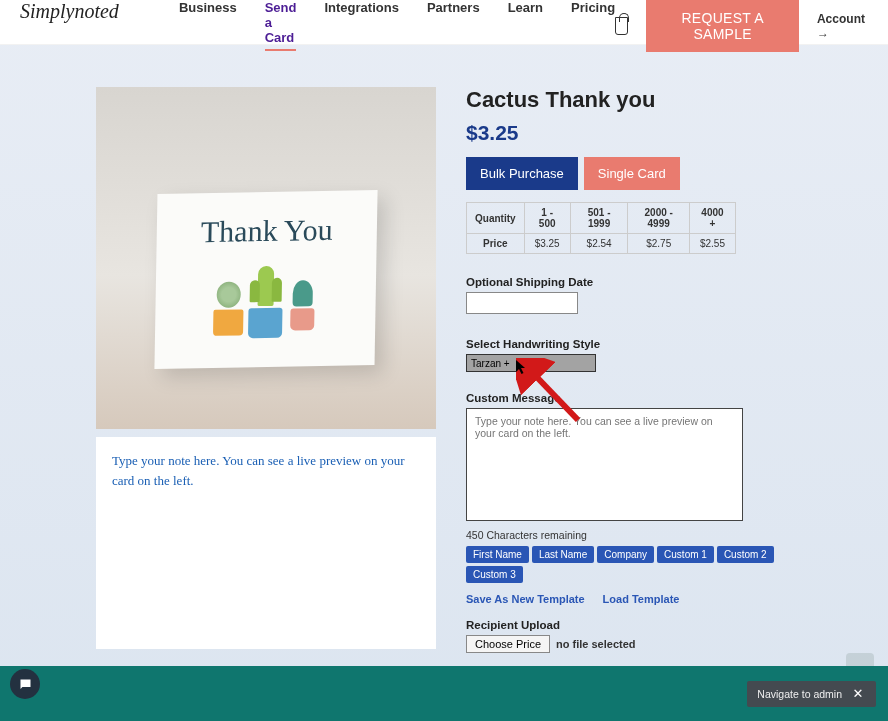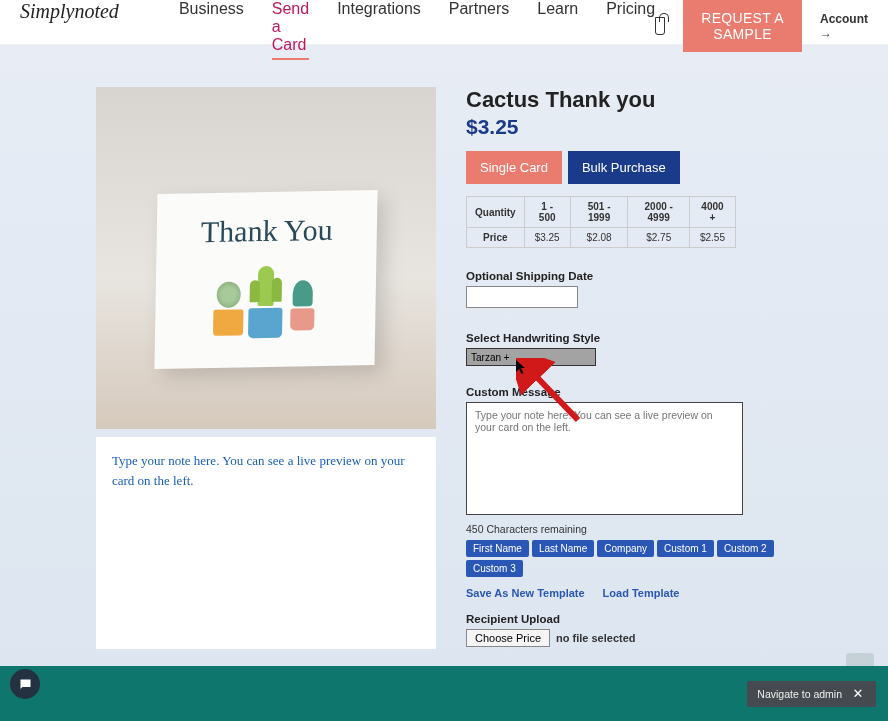--- a/index.html
+++ b/index.html
@@ -16,22 +16,22 @@
   .header {
     height: 45px;
     background: #fff;
     display: flex;
     align-items: flex-start;
     padding: 0 20px;
     border-bottom: 1px solid rgba(0,0,0,0.05);
   }
   .logo { font-family: 'Brush Script MT', cursive; font-size: 20px; font-style: italic; color: #222; margin-right: 60px; }
   .nav { display: flex; gap: 28px; flex: 1; }
-  .nav-item { font-size: 16px; font-weight: 400; color: #333; cursor: pointer; padding-bottom: 4px; }
-  .nav-item.active { color: #be185d; border-bottom: 2px solid #e97b6f; }
+  .nav-item { font-size: 13px; font-weight: 700; color: #333; cursor: pointer; padding-bottom: 4px; }
+  .nav-item.active { color: #4c1d95; border-bottom: 2px solid #e97b6f; }
   .header-right { display: flex; align-items: center; gap: 18px; }
   .bag-icon { width: 16px; height: 18px; border: 1.5px solid #333; border-radius: 0 0 3px 3px; position: relative; cursor: pointer; }
   .bag-icon:before { content: ""; position: absolute; top: -5px; left: 3px; width: 8px; height: 8px; border: 1.5px solid #333; border-bottom: none; border-radius: 8px 8px 0 0; }
   .sample-btn { background: #e97b6f; color: #fff; font-size: 14px; font-weight: 400; padding: 10px 18px; border: none; cursor: pointer; letter-spacing: 0.3px; }
   .account { font-size: 12px; font-weight: 600; color: #333; cursor: pointer; }
 
   
   .content { display: flex; padding: 42px 0 0 96px; gap: 30px; }
   .left-col { width: 340px; }
   .card-image {
@@ -68,21 +68,21 @@
     width: 340px; height: 212px;
     background: #fff;
     padding: 14px 16px;
     font-family: 'Comic Sans MS', cursive;
     font-size: 13px;
     color: #1a5fb4;
     line-height: 1.5;
   }
 
   .right-col { width: 340px; }
-  .title { font-size: 22px; font-weight: 700; color: #222; margin-bottom: 2px; }
+  .title { font-size: 22px; font-weight: 700; color: #222; margin-bottom: 8px; }
   .price { font-size: 21px; font-weight: 700; color: #1a3a8a; margin-bottom: 12px; }
   .mode-tabs { display: flex; gap: 6px; margin-bottom: 12px; }
   .mode-tab { padding: 9px 14px; font-size: 13px; font-weight: 500; border: none; cursor: pointer; }
   .mode-tab.single { background: #e97b6f; color: #fff; }
   .mode-tab.bulk { background: #1a3a8a; color: #fff; }
 
   .price-table { border-collapse: collapse; width: 270px; margin-bottom: 22px; }
   .price-table td, .price-table th { border: 1px solid #ccc; padding: 4px 8px; font-size: 10px; text-align: center; color: #333; font-weight: 400; }
   .price-table th { font-weight: 600; }
 
@@ -186,37 +186,37 @@
         </div>
       </div>
     </div>
     <div class="preview-box">Type your note here. You can see a live preview on your card on the left.</div>
   </div>
 
   <div class="right-col">
     <div class="title">Cactus Thank you</div>
     <div class="price">$3.25</div>
     <div class="mode-tabs">
+      <button class="mode-tab bulk">Bulk Purchase</button>
       <button class="mode-tab single">Single Card</button>
-      <button class="mode-tab bulk">Bulk Purchase</button>
     </div>
 
     <table class="price-table">
       <tbody>
           <tr>
         <th>Quantity</th>
         <th>1 - 500</th>
         <th>501 - 1999</th>
         <th>2000 - 4999</th>
         <th>4000 +</th>
       </tr>
       <tr>
         <th>Price</th>
         <td>$3.25</td>
-        <td>$2.08</td>
+        <td>$2.54</td>
         <td>$2.75</td>
         <td>$2.55</td>
       </tr>
     </tbody>
       </table>
 
     <label class="field-label">Optional Shipping Date</label>
     <input class="ship-date" style="">
 
     <label class="field-label">Select Handwriting Style</label>

